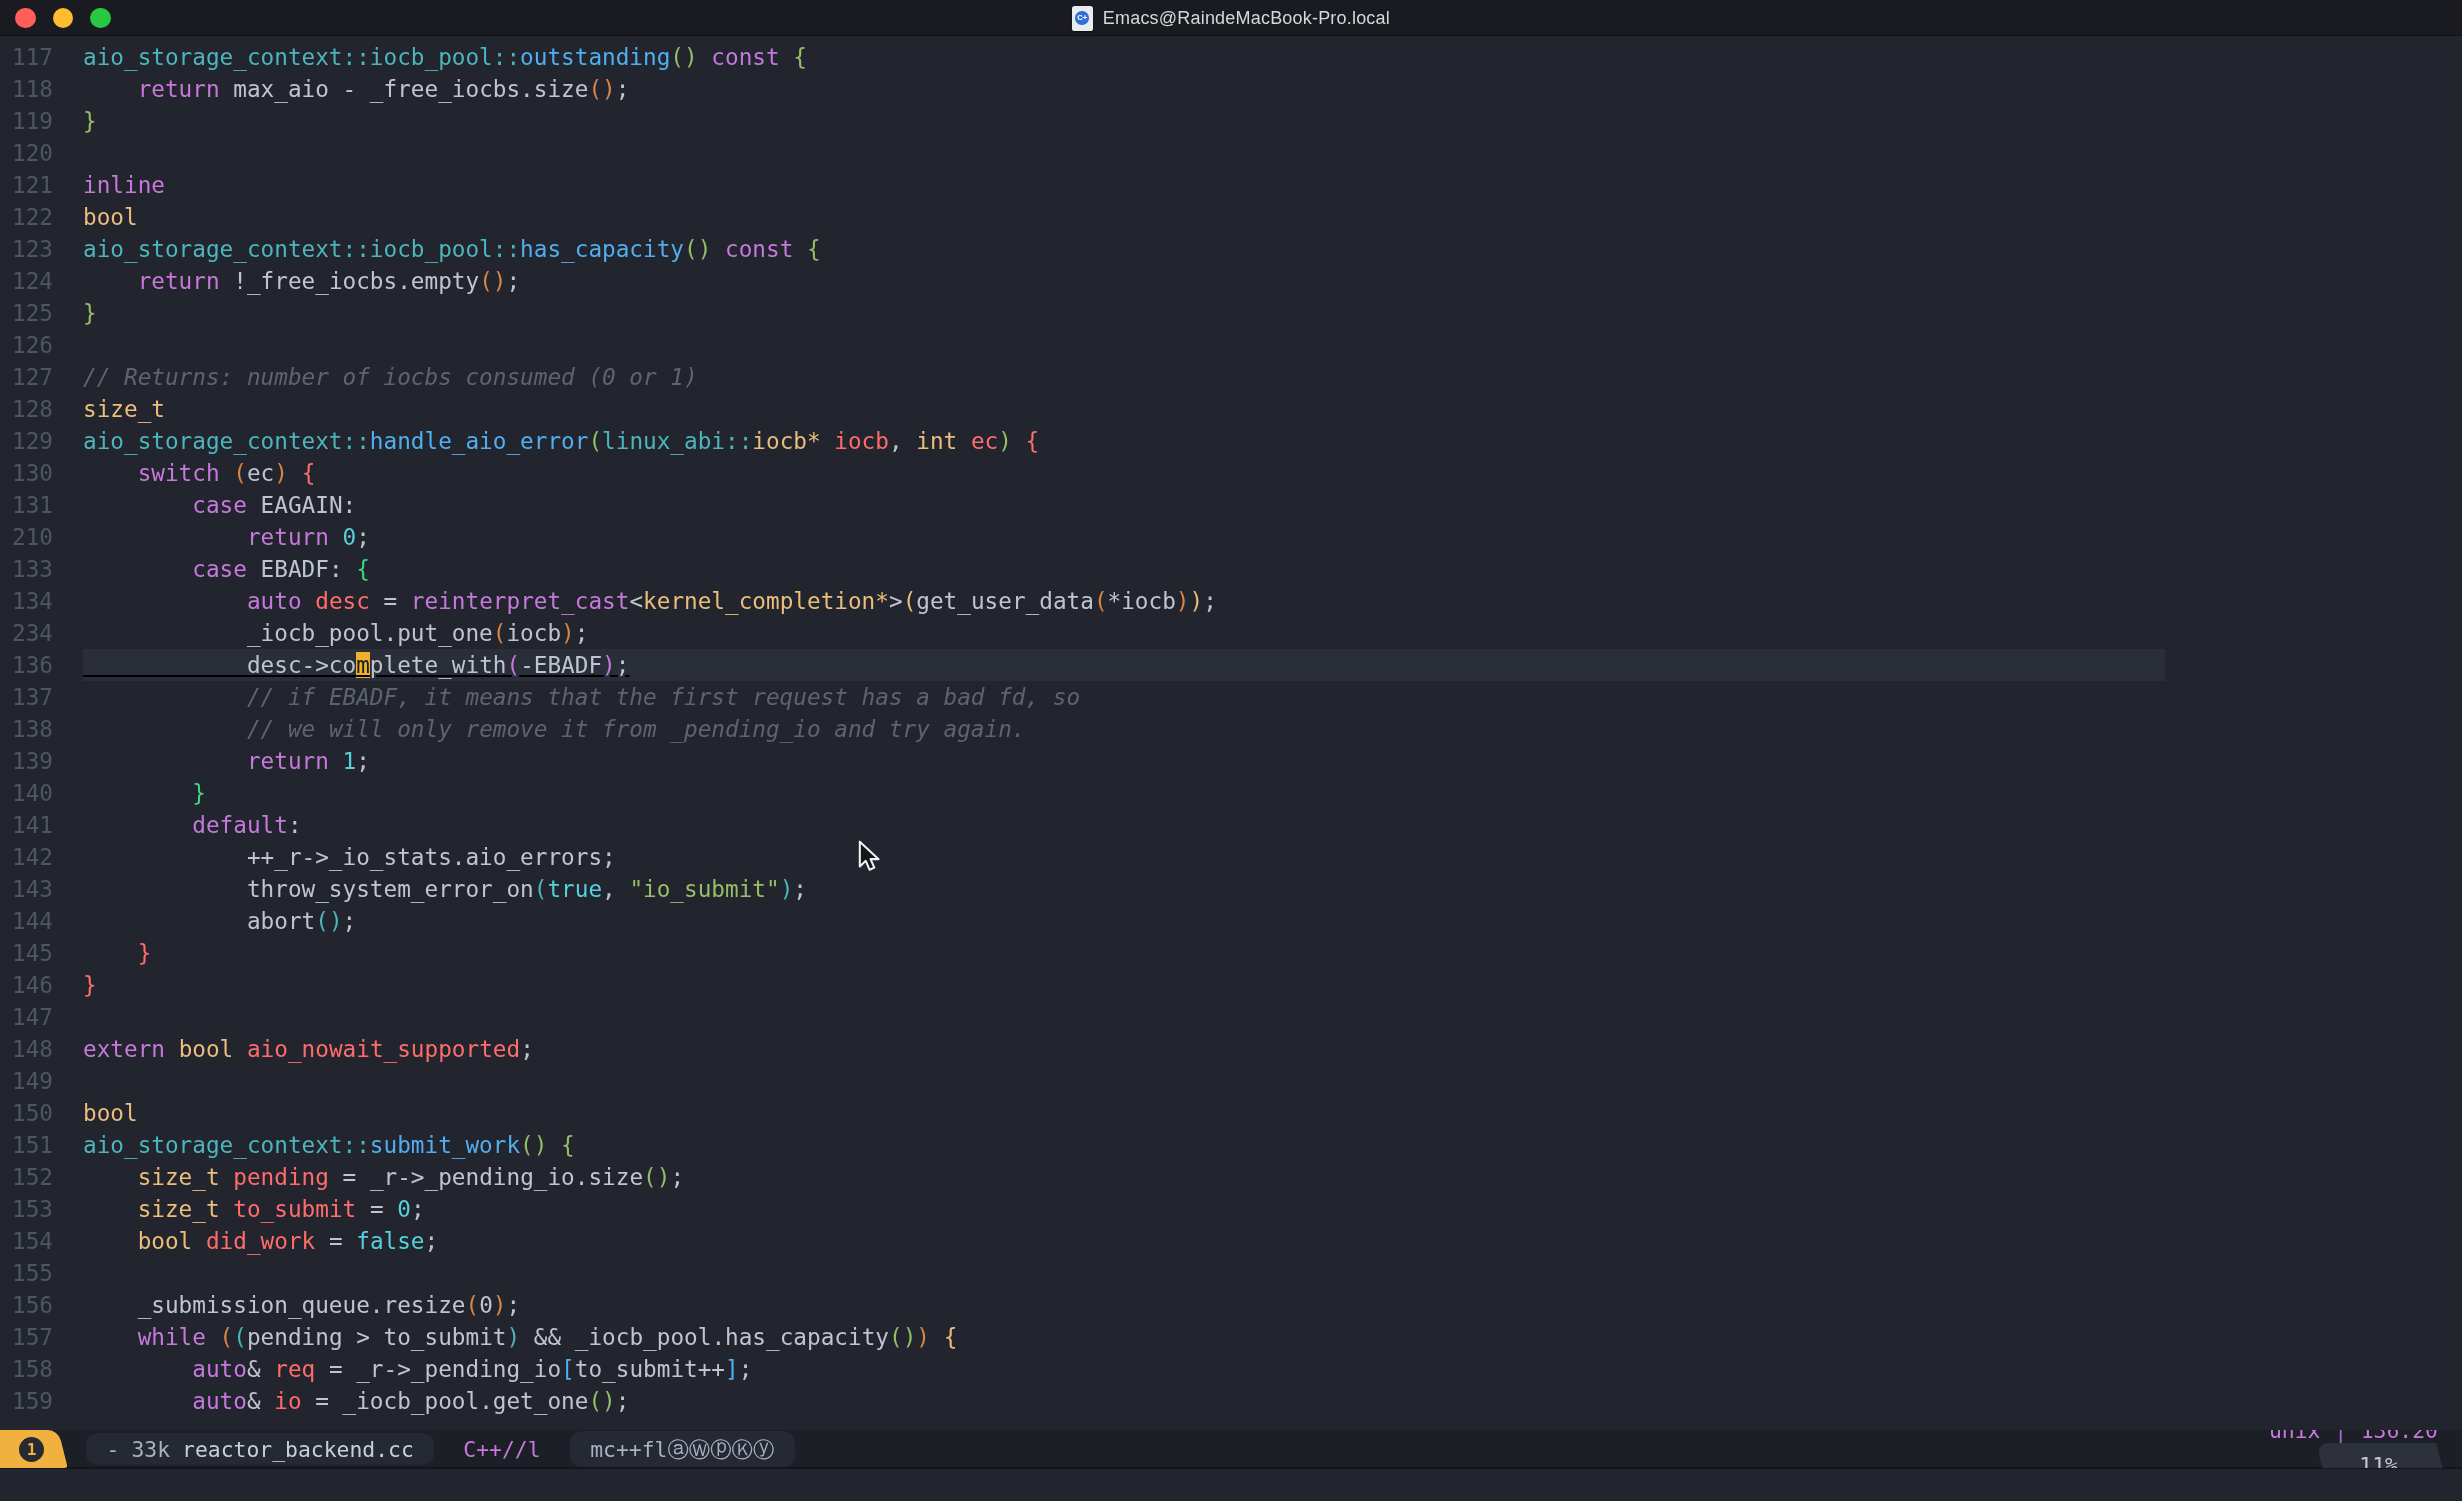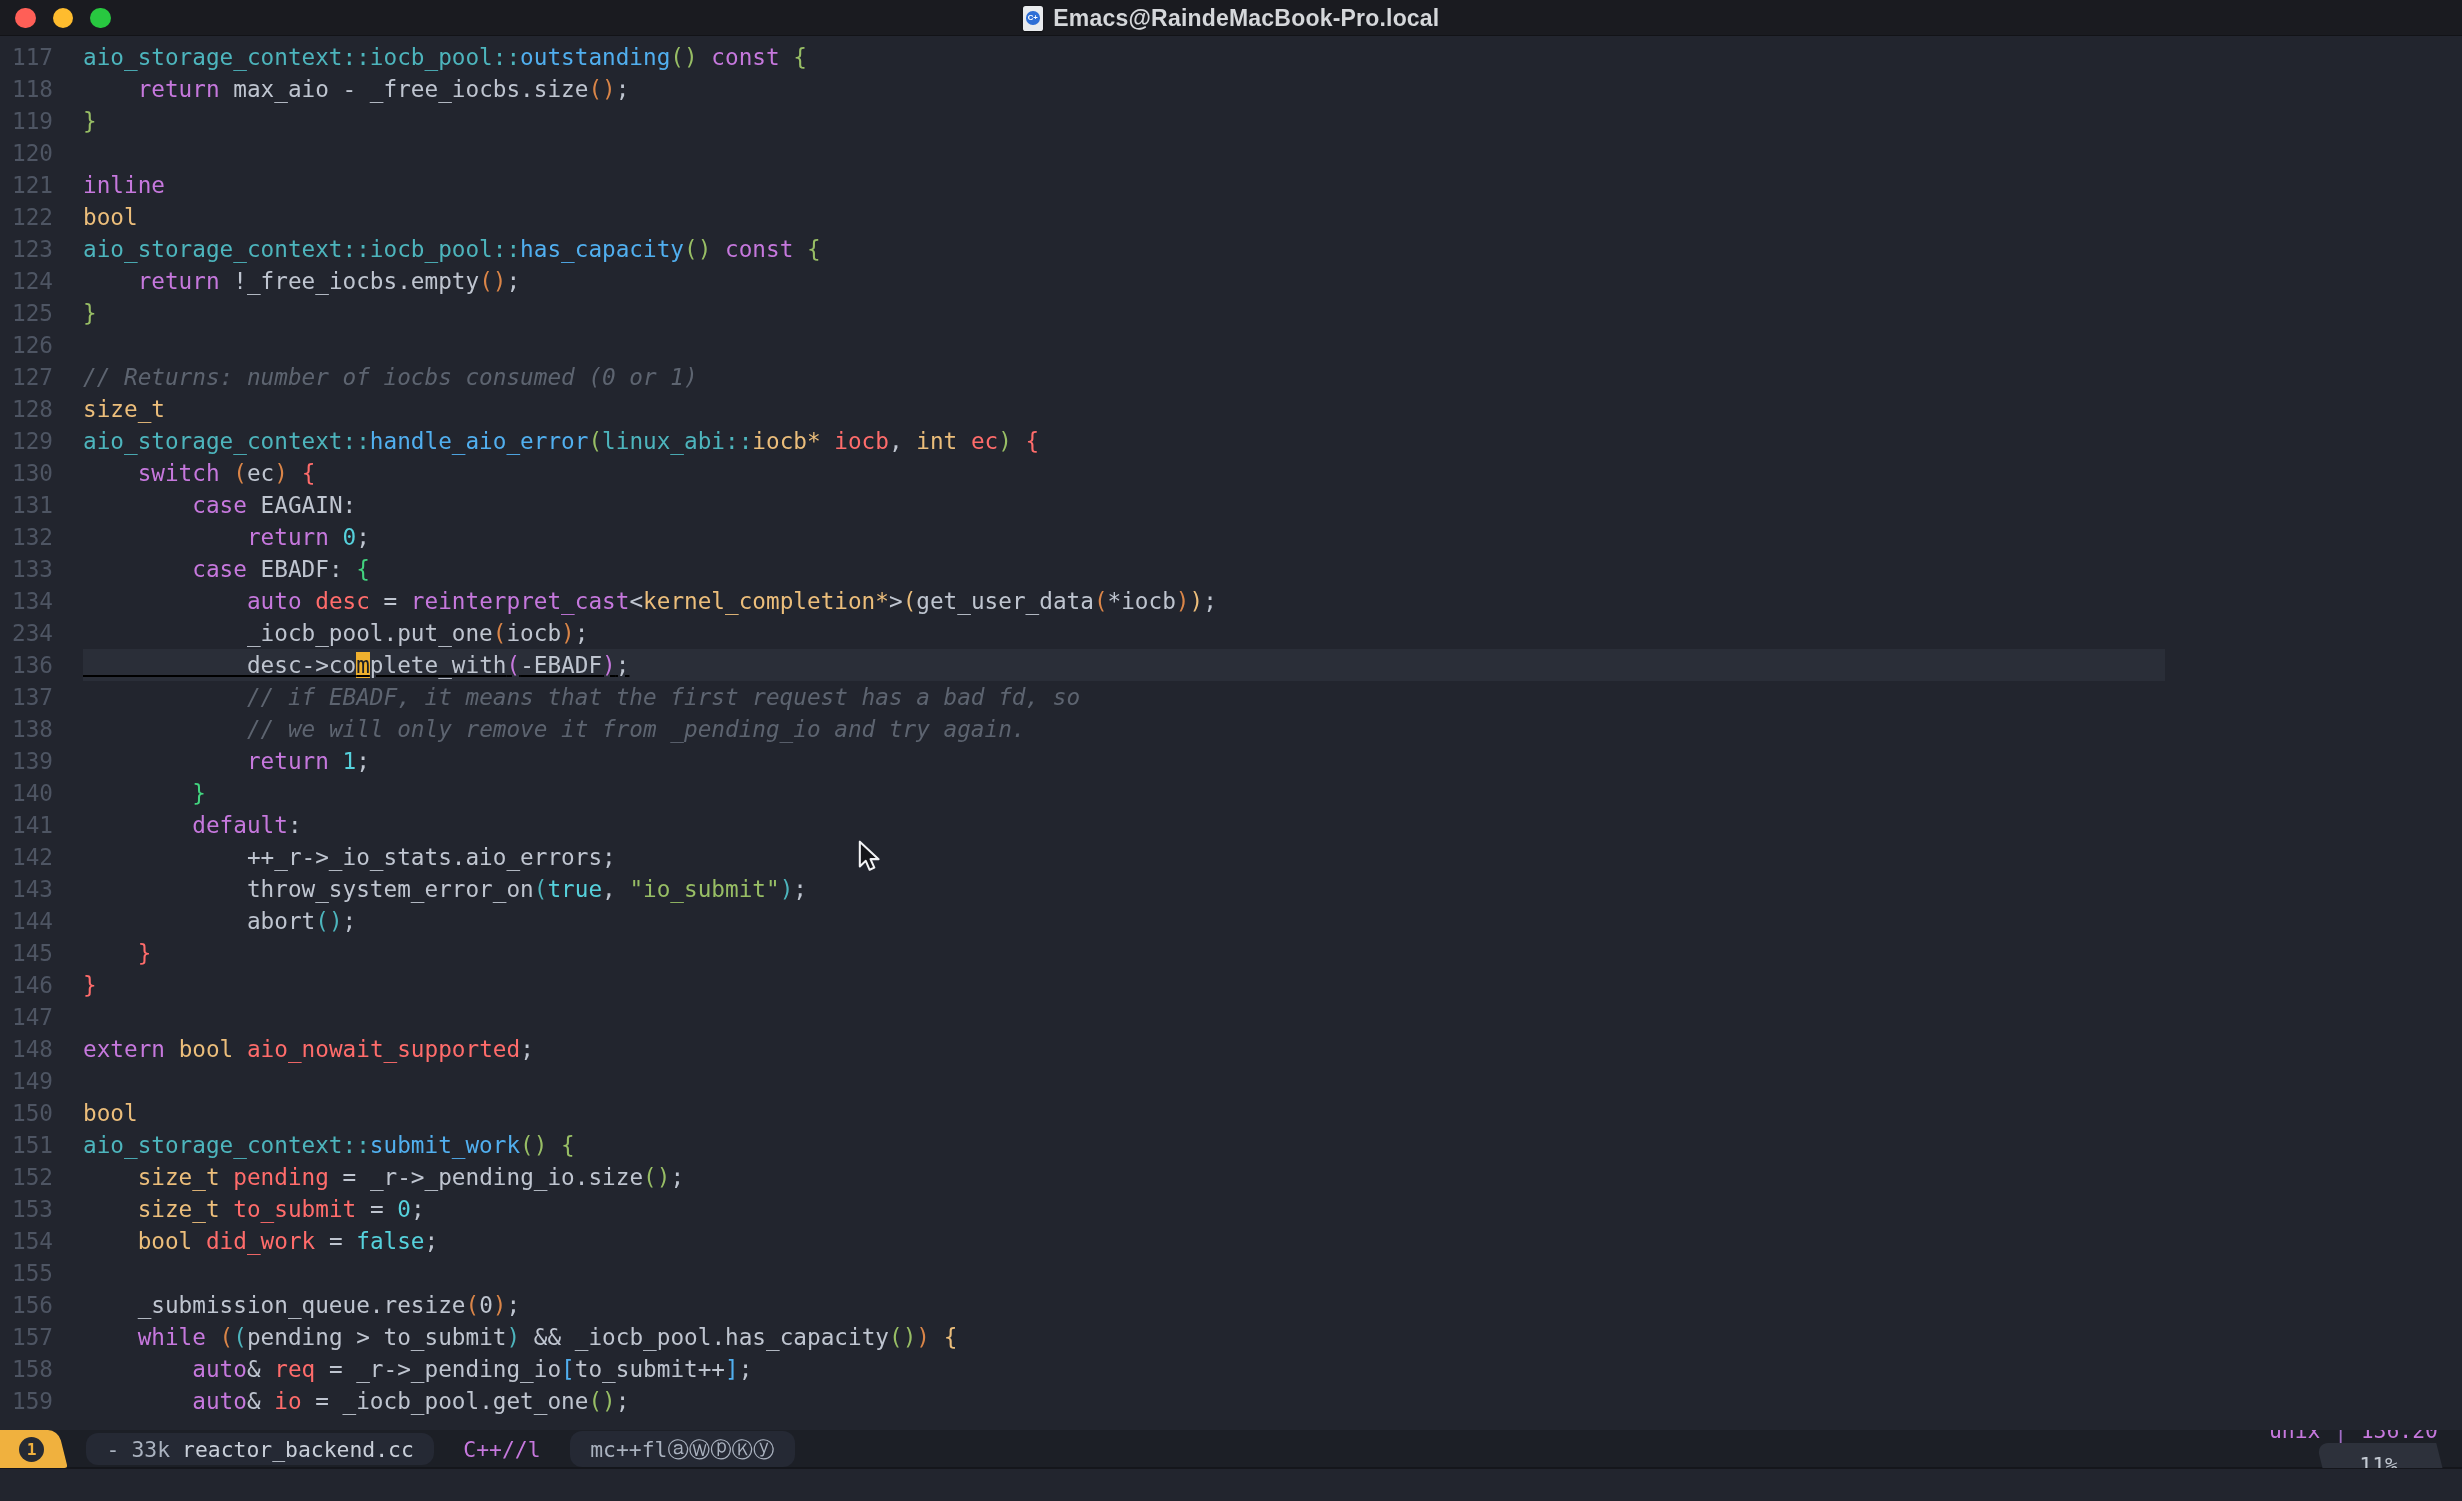--- a/index.html
+++ b/index.html
@@ -27,22 +27,22 @@
     width:20.5px; height:25px; background:#e9ebee; border-radius:2.6px;
     position:relative; display:flex; align-items:center; justify-content:center;
     box-shadow:0 0.9px 1.7px rgba(0,0,0,.5);
   }
   .doc-icon .roundel {
     width:13.7px; height:13.7px; border-radius:50%; background:#2f6fd6;
     color:#fff; font-size:7.7px; font-weight:bold; line-height:13.7px; text-align:center;
     font-family:"Liberation Sans", sans-serif;
   }
   .win-title {
-    font-family:"Liberation Sans", sans-serif; font-size:23px;
-    color:var(--title-fg,#d5d7da); letter-spacing:0.2px;font-weight:bold;
+    font-family:"Liberation Sans", sans-serif; font-size:18px;
+    color:var(--title-fg,#d5d7da); letter-spacing:0.2px;
   }
 
   
   .editor {
     position:absolute; left:0; top:36px; width:2165px; height:1394px;
     padding-top:5.1px; background:var(--bg,#22252e);
   }
   .line { display:flex; height:32px; line-height:32px; font-size:22.7px; white-space:pre; }
   .lnum {
     flex:0 0 53px; text-align:right; color:var(--line-number,#4e5563);
@@ -146,21 +146,21 @@
       <div class="line"><span class="lnum">122</span><span class="ltext"><span class="tok-type">bool</span></span></div>
       <div class="line"><span class="lnum">123</span><span class="ltext"><span class="tok-ns">aio_storage_context::iocb_pool::</span><span class="tok-fn">has_capacity</span><span class="tok-g">()</span><span class="tok-fg"> </span><span class="tok-kw">const</span><span class="tok-fg"> </span><span class="tok-g">{</span></span></div>
       <div class="line"><span class="lnum">124</span><span class="ltext"><span class="tok-fg">    </span><span class="tok-kw">return</span><span class="tok-fg"> !_free_iocbs.empty</span><span class="tok-o">()</span><span class="tok-fg">;</span></span></div>
       <div class="line"><span class="lnum">125</span><span class="ltext"><span class="tok-g">}</span></span></div>
       <div class="line"><span class="lnum">126</span><span class="ltext"></span></div>
       <div class="line"><span class="lnum">127</span><span class="ltext"><span class="tok-com">// Returns: number of iocbs consumed (0 or 1)</span></span></div>
       <div class="line"><span class="lnum">128</span><span class="ltext"><span class="tok-type">size_t</span></span></div>
       <div class="line"><span class="lnum">129</span><span class="ltext"><span class="tok-ns">aio_storage_context::</span><span class="tok-fn">handle_aio_error</span><span class="tok-g">(</span><span class="tok-ns">linux_abi::</span><span class="tok-type">iocb*</span><span class="tok-fg"> </span><span class="tok-var">iocb</span><span class="tok-fg">, </span><span class="tok-type">int</span><span class="tok-fg"> </span><span class="tok-var">ec</span><span class="tok-g">)</span><span class="tok-fg"> </span><span class="tok-r">{</span></span></div>
       <div class="line"><span class="lnum">130</span><span class="ltext"><span class="tok-fg">    </span><span class="tok-kw">switch</span><span class="tok-fg"> </span><span class="tok-o">(</span><span class="tok-fg">ec</span><span class="tok-o">)</span><span class="tok-fg"> </span><span class="tok-r">{</span></span></div>
       <div class="line"><span class="lnum">131</span><span class="ltext"><span class="tok-fg">        </span><span class="tok-kw">case</span><span class="tok-fg"> EAGAIN:</span></span></div>
-      <div class="line"><span class="lnum">132</span><span class="ltext"><span class="tok-fg">            </span><span class="tok-kw">return</span><span class="tok-fg"> </span><span class="tok-const">0</span><span class="tok-fg">;</span></span></div>
+      <div class="line"><span class="lnum">210</span><span class="ltext"><span class="tok-fg">            </span><span class="tok-kw">return</span><span class="tok-fg"> </span><span class="tok-const">0</span><span class="tok-fg">;</span></span></div>
       <div class="line"><span class="lnum">133</span><span class="ltext"><span class="tok-fg">        </span><span class="tok-kw">case</span><span class="tok-fg"> EBADF: </span><span class="tok-g2">{</span></span></div>
       <div class="line"><span class="lnum">134</span><span class="ltext"><span class="tok-fg">            </span><span class="tok-kw">auto</span><span class="tok-fg"> </span><span class="tok-var">desc</span><span class="tok-fg"> = </span><span class="tok-kw">reinterpret_cast</span><span class="tok-fg">&lt;</span><span class="tok-type">kernel_completion*</span><span class="tok-fg">&gt;</span><span class="tok-y">(</span><span class="tok-fg">get_user_data</span><span class="tok-o">(</span><span class="tok-fg">*iocb</span><span class="tok-o">)</span><span class="tok-y">)</span><span class="tok-fg">;</span></span></div>
       <div class="line"><span class="lnum">234</span><span class="ltext"><span class="tok-fg">            _iocb_pool.put_one</span><span class="tok-o">(</span><span class="tok-fg">iocb</span><span class="tok-o">)</span><span class="tok-fg">;</span></span></div>
       <div class="line current"><span class="lnum">136</span><span class="ltext"><span class="tok-fg">            desc-&gt;co</span><span class="tok-cursor">m</span><span class="tok-fg">plete_with</span><span class="tok-m">(</span><span class="tok-fg">-EBADF</span><span class="tok-m">)</span><span class="tok-fg">;</span></span></div>
       <div class="line"><span class="lnum">137</span><span class="ltext"><span class="tok-fg">            </span><span class="tok-com">// if EBADF, it means that the first request has a bad fd, so</span></span></div>
       <div class="line"><span class="lnum">138</span><span class="ltext"><span class="tok-fg">            </span><span class="tok-com">// we will only remove it from _pending_io and try again.</span></span></div>
       <div class="line"><span class="lnum">139</span><span class="ltext"><span class="tok-fg">            </span><span class="tok-kw">return</span><span class="tok-fg"> </span><span class="tok-const">1</span><span class="tok-fg">;</span></span></div>
       <div class="line"><span class="lnum">140</span><span class="ltext"><span class="tok-fg">        </span><span class="tok-g2">}</span></span></div>
       <div class="line"><span class="lnum">141</span><span class="ltext"><span class="tok-fg">        </span><span class="tok-kw">default</span><span class="tok-fg">:</span></span></div>
       <div class="line"><span class="lnum">142</span><span class="ltext"><span class="tok-fg">            ++_r-&gt;_io_stats.aio_errors;</span></span></div>

